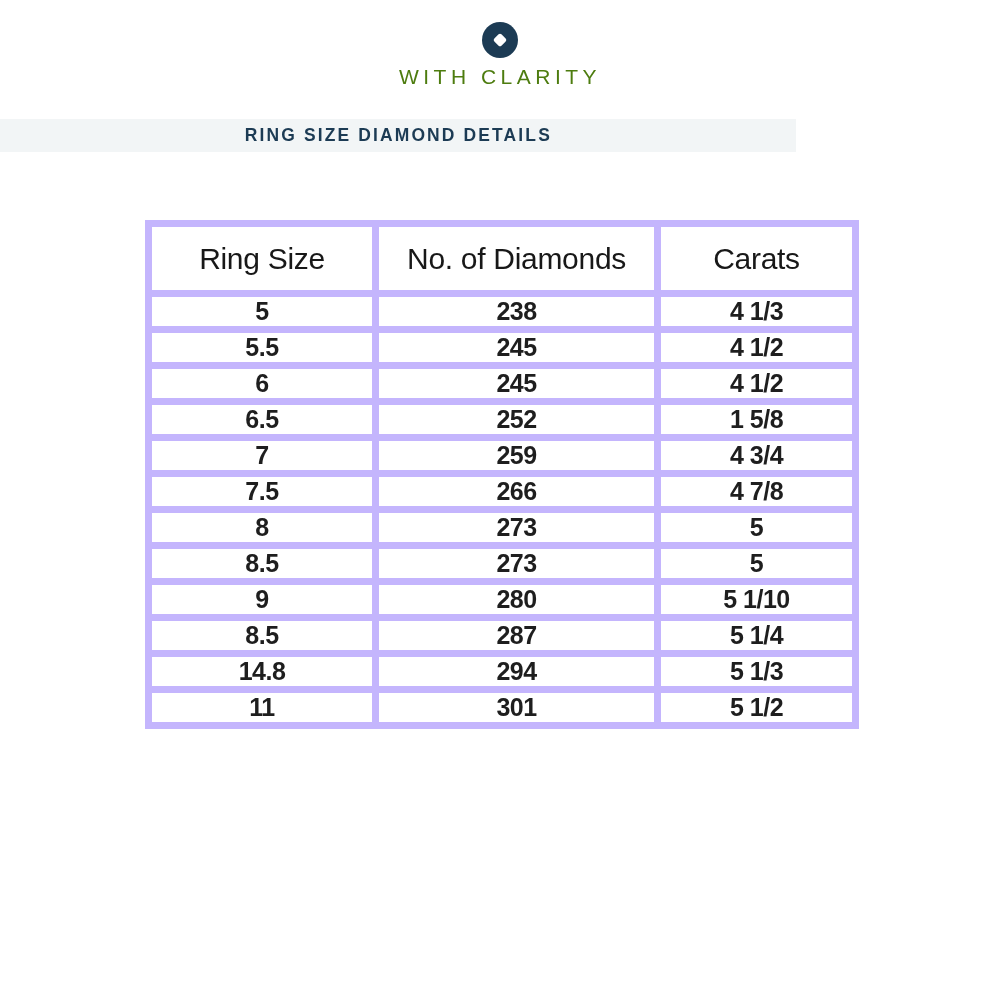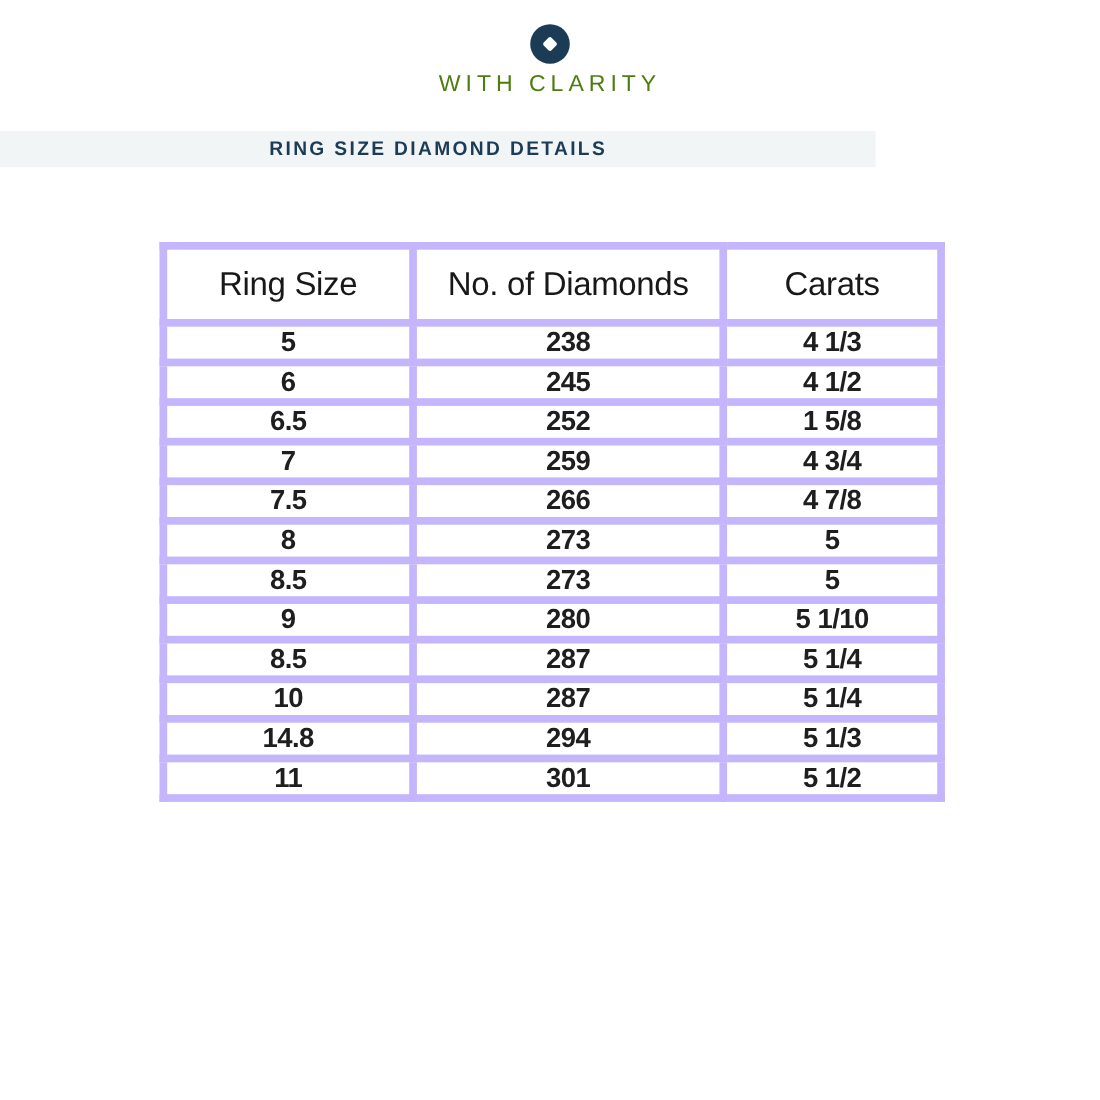--- a/index.html
+++ b/index.html
@@ -123,20 +123,25 @@
           <th>Carats</th>
         </tr>
       </thead>
     <tbody>
         <tr>
           <td>5</td>
           <td>238</td>
           <td>4 1/3</td>
         </tr>
         <tr>
+          <td>5.5</td>
+          <td>245</td>
+          <td>4 1/2</td>
+        </tr>
+        <tr>
           <td>6</td>
           <td>245</td>
           <td>4 1/2</td>
         </tr>
         <tr>
           <td>6.5</td>
           <td>252</td>
           <td>1 5/8</td>
         </tr>
         <tr>
@@ -163,25 +168,20 @@
           <td>9</td>
           <td>280</td>
           <td>5 1/10</td>
         </tr>
         <tr>
           <td>8.5</td>
           <td>287</td>
           <td>5 1/4</td>
         </tr>
         <tr>
-          <td>10</td>
-          <td>287</td>
-          <td>5 1/4</td>
-        </tr>
-        <tr>
           <td>14.8</td>
           <td>294</td>
           <td>5 1/3</td>
         </tr>
         <tr>
           <td>11</td>
           <td>301</td>
           <td>5 1/2</td>
         </tr>
       </tbody>

